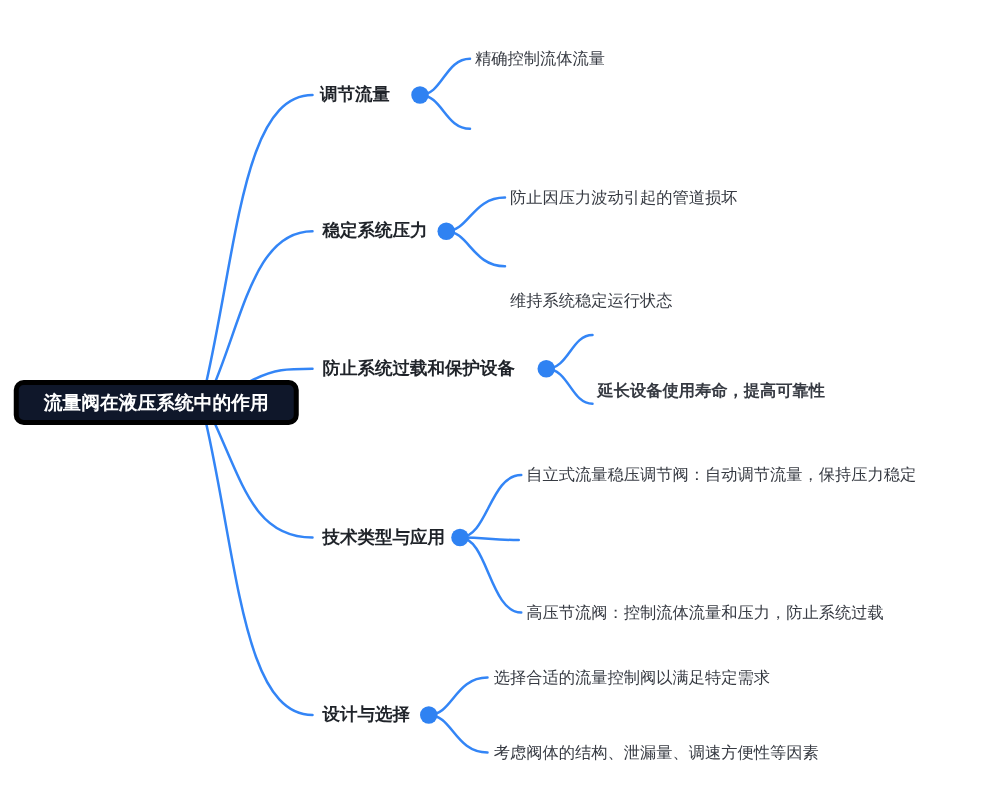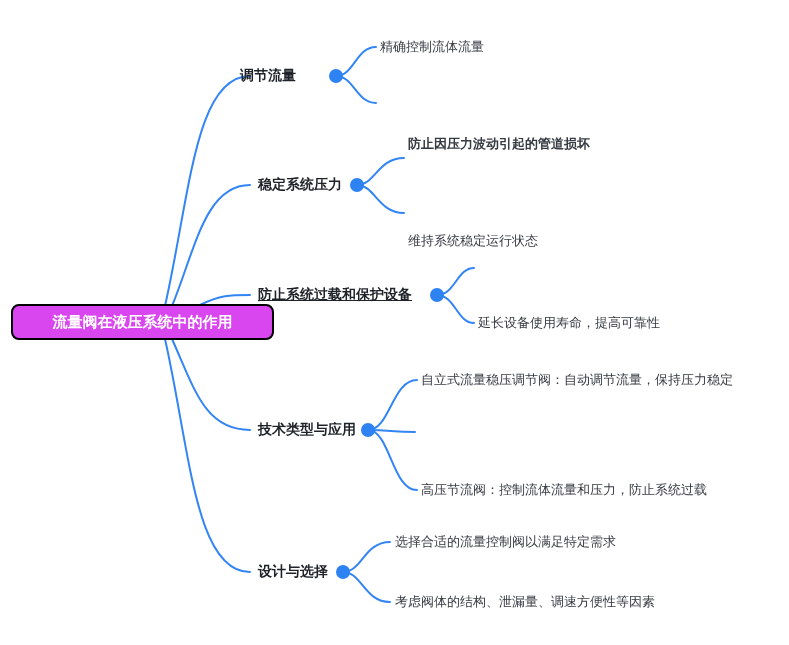--- a/index.html
+++ b/index.html
@@ -2,22 +2,22 @@
 <html><head>
 <meta charset="utf-8">
 <style>
   html,body{margin:0;padding:0;background:#ffffff;}
   body{font-family:"Liberation Sans","DejaVu Sans",sans-serif;}
   .canvas{position:relative;width:789px;height:645px;background:#ffffff;overflow:hidden;}
   svg.links{position:absolute;left:0;top:0;width:789px;height:645px;pointer-events:none;}
   svg.links path{fill:none;stroke:#3385F6;stroke-width:2;stroke-linecap:round;}
   svg.links circle{fill:#2F82F2;pointer-events:auto;cursor:pointer;}
   .root-node{
-    position:absolute;left:11px;top:304px;width:263px;height:36px;
-    background:#d946ef;border:2px solid #000000;border-radius:8px;
+    position:absolute;left:11px;top:304px;width:228px;height:36px;
+    background:#0f172a;border:4px solid #000000;border-radius:8px;
     box-sizing:border-box;display:flex;align-items:center;justify-content:center;
     color:#FFFFFF;font-weight:bold;font-size:15px;cursor:pointer;white-space:nowrap;
   }
   .branch-label{
     position:absolute;transform:translateY(-50%);
     color:#1F2329;font-weight:bold;font-size:14px;white-space:nowrap;cursor:pointer;
   }
   .child-label{
     position:absolute;transform:translateY(-50%);
     color:#363A42;font-weight:400;font-size:13px;white-space:nowrap;cursor:pointer;
@@ -54,32 +54,32 @@
 
     <circle cx="336" cy="76" r="7"></circle>
     <circle cx="357" cy="185" r="7"></circle>
     <circle cx="437" cy="295" r="7"></circle>
     <circle cx="368" cy="430" r="7"></circle>
     <circle cx="343" cy="572" r="7"></circle>
   </svg>
 
   <div class="root-node">流量阀在液压系统中的作用</div>
 
-  <div class="branch-label" style="left:240px;top:76px;">调节流量</div>
+  <div class="branch-label" style="left:256px;top:76px;">调节流量</div>
   <div class="branch-label" style="left:258px;top:185px;">稳定系统压力</div>
-  <div class="branch-label" style="left:258px;top:295px;text-decoration:underline;">防止系统过载和保护设备</div>
+  <div class="branch-label" style="left:258px;top:295px;">防止系统过载和保护设备</div>
   <div class="branch-label" style="left:258px;top:430px;">技术类型与应用</div>
   <div class="branch-label" style="left:258px;top:572px;">设计与选择</div>
 
   <div class="child-label" style="left:380px;top:47px;">精确控制流体流量</div>
 
-  <div class="child-label" style="left:408px;top:144px;font-weight:bold;">防止因压力波动引起的管道损坏</div>
+  <div class="child-label" style="left:408px;top:158px;">防止因压力波动引起的管道损坏</div>
   <div class="child-label" style="left:408px;top:213px;margin-top:28px;">维持系统稳定运行状态</div>
 
-  <div class="child-label" style="left:478px;top:323px;">延长设备使用寿命，提高可靠性</div>
+  <div class="child-label" style="left:478px;top:313px;font-weight:bold;">延长设备使用寿命，提高可靠性</div>
 
   <div class="child-label" style="left:421px;top:380px;">自立式流量稳压调节阀：自动调节流量，保持压力稳定</div>
   <div class="child-label" style="left:421px;top:490px;">高压节流阀：控制流体流量和压力，防止系统过载</div>
 
   <div class="child-label" style="left:395px;top:542px;">选择合适的流量控制阀以满足特定需求</div>
   <div class="child-label" style="left:395px;top:602px;">考虑阀体的结构、泄漏量、调速方便性等因素</div>
 
 </div>
 
 </body></html>

